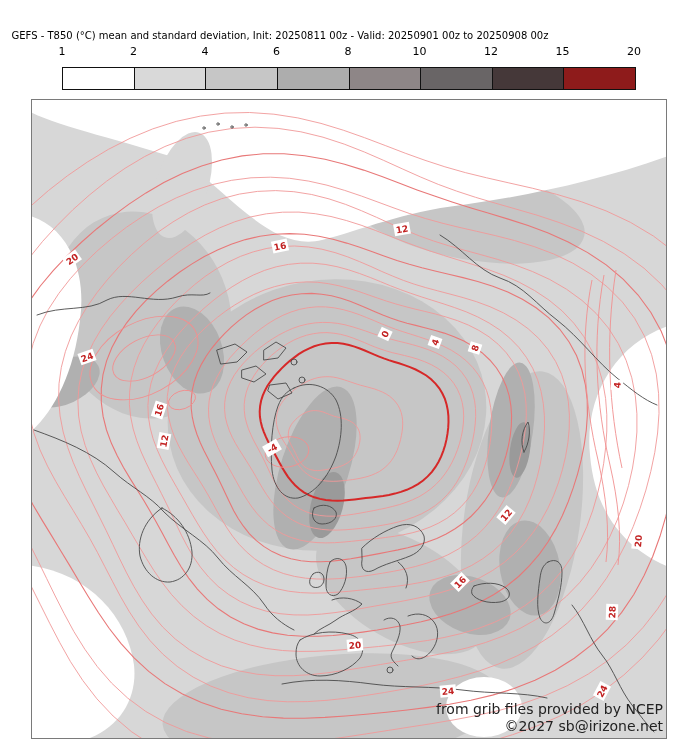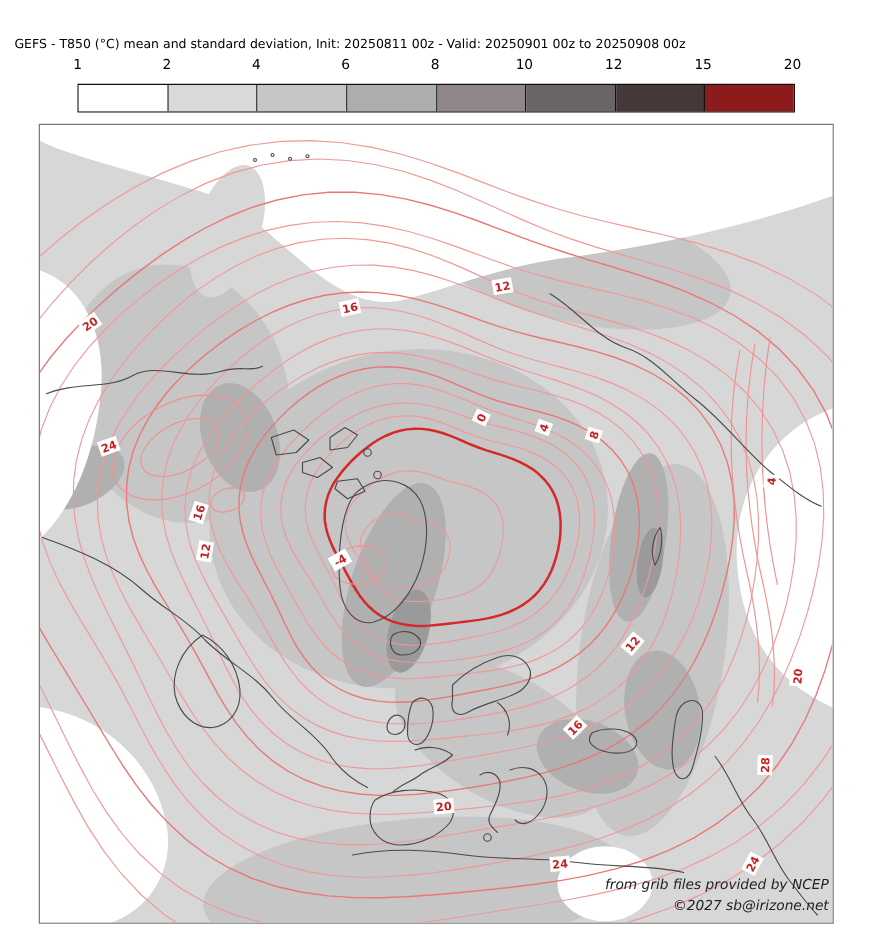--- a/index.html
+++ b/index.html
@@ -9,21 +9,21 @@
          font-size:10px;color:#000;white-space:nowrap;}
   .cbar-ticks{position:absolute;top:45px;left:62px;width:572px;height:13px;}
   .cbar-tick{position:absolute;top:0;transform:translateX(-50%);
              font-size:11px;color:#000;}
   .cbar{position:absolute;top:67px;left:62px;width:572px;height:21px;
         border:1.4px solid #111;display:flex;box-sizing:content-box;}
   .cbar-seg{flex:1 1 0;height:100%;border-right:1px solid #111;}
   .cbar-seg:last-child{border-right:none;}
   .map-frame{position:absolute;top:99px;left:31px;width:634px;height:638px;
              border:1px solid #7a7a7a;background:#fff;overflow:hidden;}
-  .attr{position:absolute;right:37px;text-align:center;font-size:11px;color:#222;font-style:italic;}
+  .attr{position:absolute;right:37px;text-align:center;font-size:14px;color:#222;}
   .attr1{top:701px;}
   .attr2{top:718px;}
   svg text.clabel{font-size:9px;font-weight:bold;fill:#c22222;}
 </style>
 </head>
 <body>
 
 <div class="title">GEFS - T850 (°C) mean and standard deviation, Init: 20250811 00z - Valid: 20250901 00z to 20250908 00z</div>
 
 <div class="cbar-ticks" id="cbarTicks">

